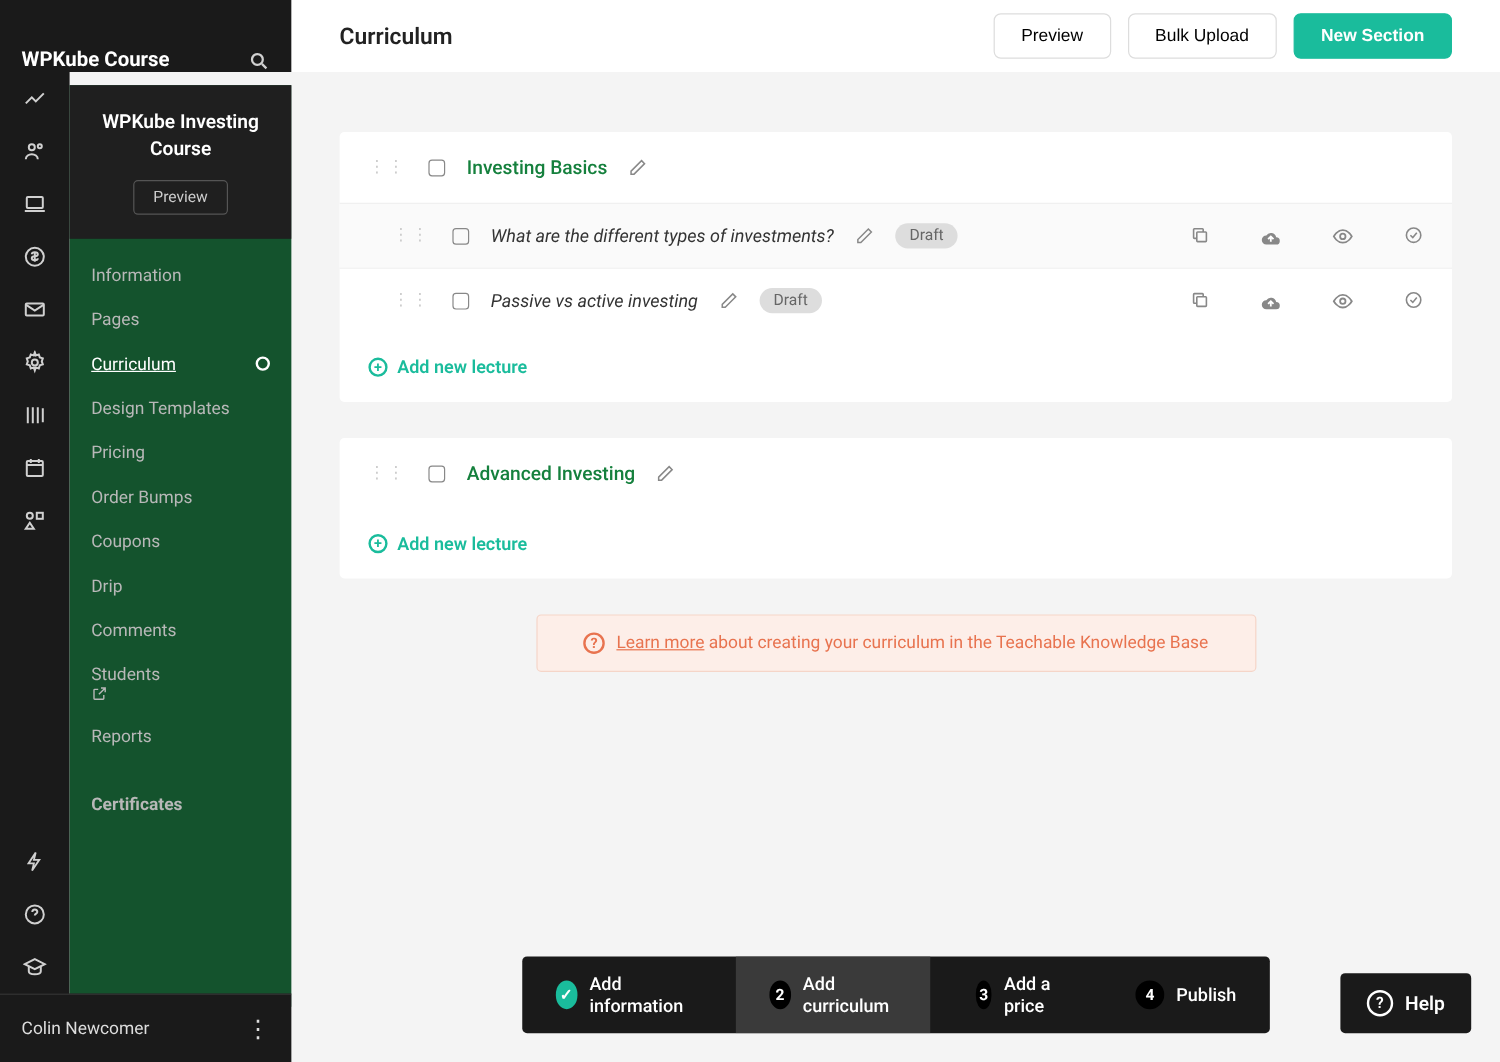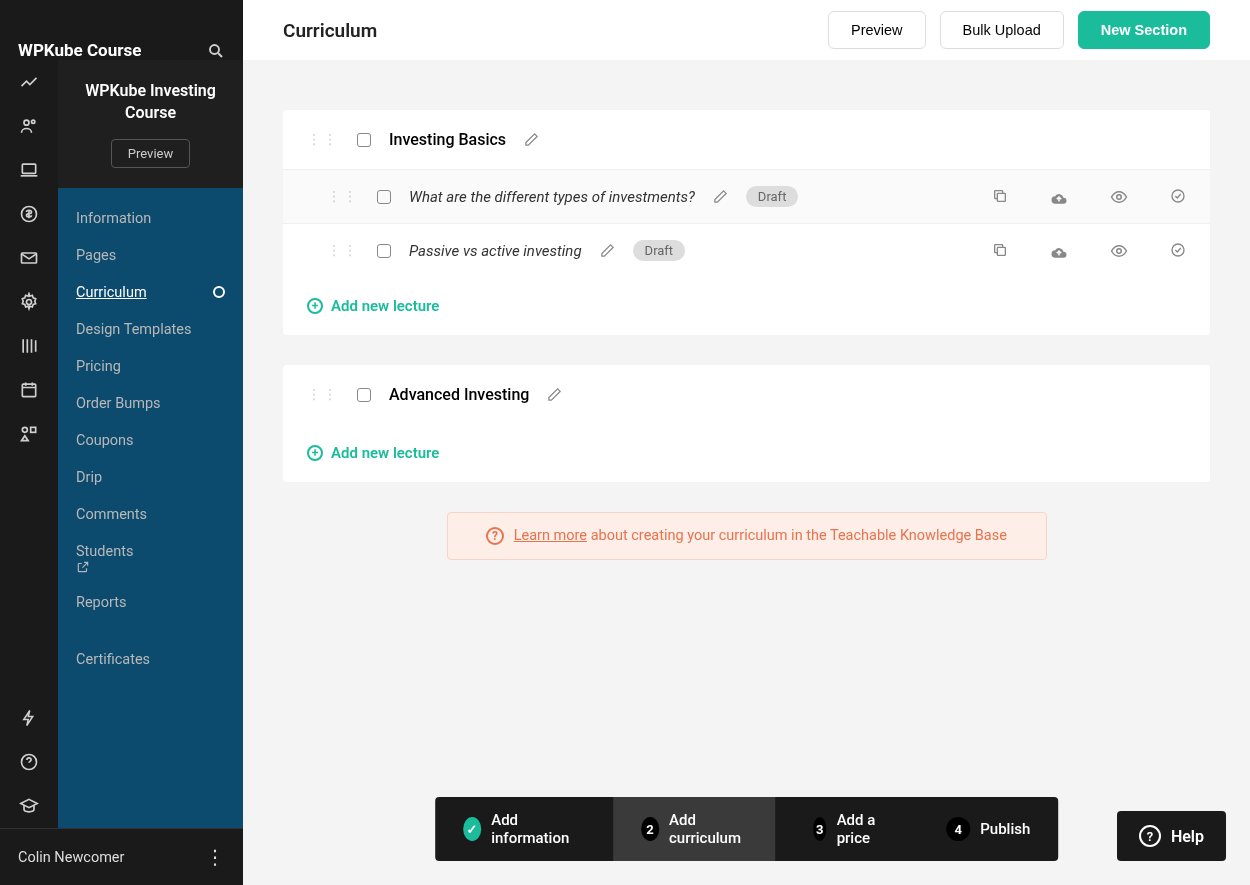--- a/index.html
+++ b/index.html
@@ -7,21 +7,21 @@
 
 .icon-rail { position:absolute; left:0; top:0; width:58px; height:100%; background:#1a1a1a; display:flex; flex-direction:column; }
 .icon-rail .nav-icon { width:58px; height:44px; display:flex; align-items:center; justify-content:center; color:#d0d0d0; cursor:pointer; }
 .icon-rail .top-space { height:60px; }
 .icon-rail .spacer { flex:1; }
 
 .topbar { position:absolute; left:0; top:0; width:243px; height:60px; background:#1a1a1a; display:flex; align-items:flex-end; padding:0 18px; justify-content:space-between; }
 .topbar .brand { color:#fff; font-weight:700; font-size:17px; }
 .topbar .search { color:#d0d0d0; cursor:pointer; }
 
-.side-panel { position:absolute; left:58px; top:60px; width:185px; height:768px; background:#0c4a6e; display:flex; flex-direction:column; }
+.side-panel { position:absolute; left:58px; top:71px; width:185px; height:768px; background:#14532d; display:flex; flex-direction:column; }
 .side-header { background:#1f1f1f; padding:20px 12px; text-align:center; }
 .side-header .course-name { color:#fff; font-weight:600; font-size:16px; line-height:1.4; }
 .side-header .preview-btn { display:inline-block; margin-top:14px; border:1px solid #555; color:#ccc; padding:6px 16px; font-size:13px; border-radius:4px; cursor:pointer; }
 .side-menu { padding:12px 0; flex:1; }
 .side-menu .item { padding:10px 18px; color:#b8b8b8; font-size:14.5px; cursor:pointer; display:flex; align-items:center; justify-content:space-between; }
 .side-menu .item.active { color:#fff; text-decoration:underline; }
 .side-menu .item .ext-icon { margin-left:4px; }
 .side-menu .item .circle { width:12px; height:12px; border:2px solid #fff; border-radius:50%; }
 
 .userbar { position:absolute; left:0; bottom:0; width:243px; height:57px; background:#1a1a1a; border-top:1px solid #333; display:flex; align-items:center; justify-content:space-between; padding:0 18px; }
@@ -33,21 +33,21 @@
 .main-header h1 { font-size:19px; font-weight:600; color:#222; }
 .main-header .actions { display:flex; gap:14px; }
 .btn { border:1px solid #ddd; background:#fff; padding:10px 22px; border-radius:6px; font-size:14.5px; cursor:pointer; font-weight:500; }
 .btn.primary { background:#1abc9c; border-color:#1abc9c; color:#fff; font-weight:600; }
 
 .content { padding:50px 40px 120px; overflow-y:auto; height:calc(100% - 60px); }
 .section-card { background:#fff; border-radius:4px; margin-bottom:30px; padding:0; }
 .section-row { display:flex; align-items:center; padding:20px 24px; gap:18px; }
 .drag { color:#ccc; font-size:14px; cursor:grab; line-height:0.7; letter-spacing:2px; }
 .chk { width:14px; height:14px; border:1.5px solid #888; border-radius:3px; cursor:pointer; }
-.sec-title { font-size:16px; color:#000000; font-weight:500; }
+.sec-title { font-size:16px; color:#15803d; font-weight:500; }
 .pencil { color:#888; cursor:pointer; }
 .lecture-row { display:flex; align-items:center; padding:16px 24px 16px 44px; gap:18px; border-top:1px solid #f0f0f0; position:relative; }
 .lecture-row:nth-child(2) { background:#fafafa; }
 .lec-title { font-size:15px; color:#333;font-style:italic; }
 .badge { background:#ddd; color:#666; padding:3px 12px; border-radius:12px; font-size:13px; }
 .row-actions { position:absolute; right:24px; display:flex; gap:42px; color:#888; }
 .row-actions span { cursor:pointer; }
 .add-lecture { padding:20px 24px; color:#1abc9c; font-weight:600; font-size:15px; cursor:pointer; display:flex; align-items:center; gap:8px; }
 .add-lecture .plus { width:16px; height:16px; border:2px solid #1abc9c; border-radius:50%; display:inline-flex; align-items:center; justify-content:center; font-size:12px; line-height:1; }
 
@@ -192,21 +192,21 @@
         <span>Comments</span>
       </div>
       <div class="item">
         <span>Students <span class="ext-icon"><svg width="14" height="14" viewBox="0 0 24 24" fill="none" stroke="currentColor" stroke-width="2">
               <path d="M14 4h6v6M20 4l-9 9M18 14v5a1 1 0 01-1 1H5a1 1 0 01-1-1V7a1 1 0 011-1h5"></path>
             </svg></span></span>
       </div>
       <div class="item">
         <span>Reports</span>
       </div>
-      <div class="item" style="margin-top: 20px;">
+      <div class="item" style="margin-top: 20px; font-weight: bold;">
         <span>Certificates</span>
       </div>
     </div>
 </div>
 
 <div class="userbar">
   <div class="name">Colin Newcomer</div>
   <div class="dots">⋮</div>
 </div>
 

